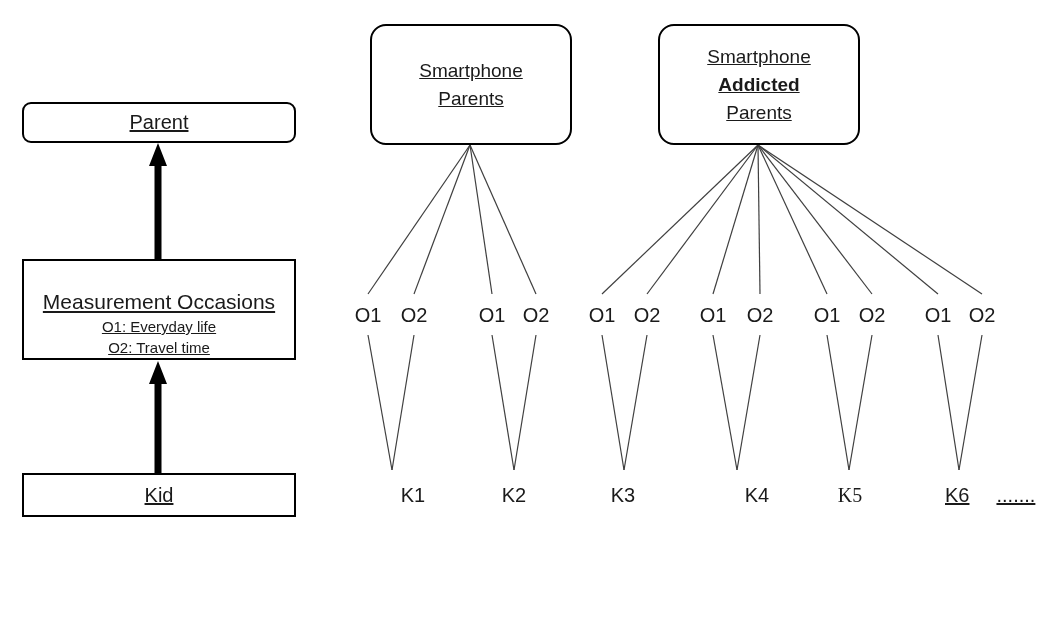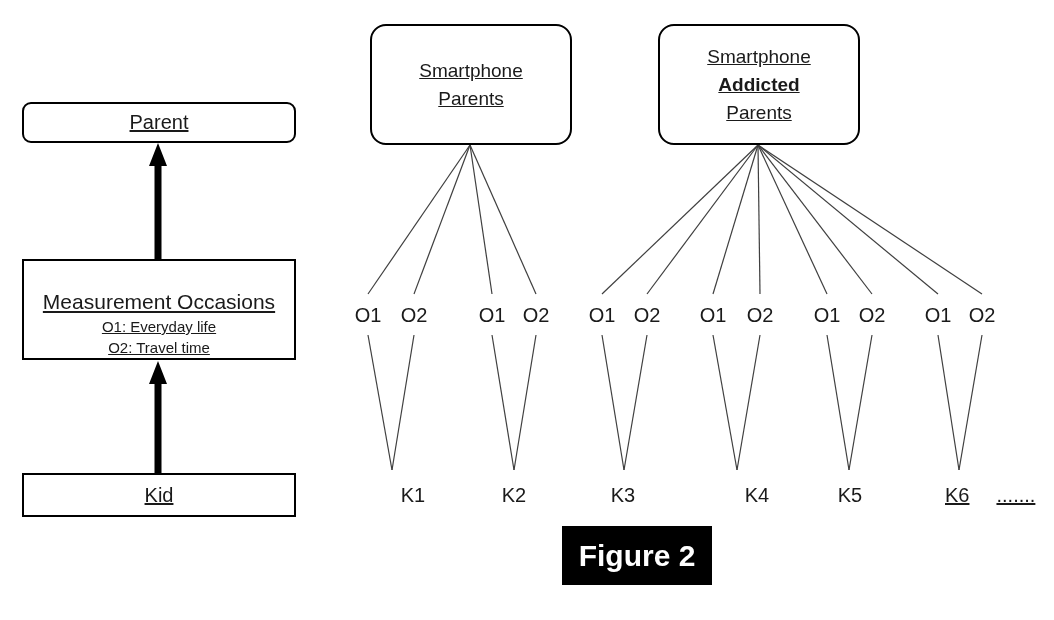--- a/index.html
+++ b/index.html
@@ -132,23 +132,20 @@
   <span class="olabel" style="left:760px;">O2</span>
   <span class="olabel" style="left:827px;">O1</span>
   <span class="olabel" style="left:872px;">O2</span>
   <span class="olabel" style="left:938px;">O1</span>
   <span class="olabel" style="left:982px;">O2</span>
 
   <span class="klabel" style="left:413px;">K1</span>
   <span class="klabel" style="left:514px;">K2</span>
   <span class="klabel" style="left:623px;">K3</span>
   <span class="klabel" style="left:737px;margin-left:20px;">K4</span>
-  <span class="klabel" style="left:850px;">K5</span>
+  <span class="klabel" style="left:850px;font-family:Liberation Serif, serif;">K5</span>
   <div id="k6-row">
     <span>K6</span>
     <span>.......</span>
   </div>
 
-  <div id="figure-caption">
-    <span>Figure 2</span>
-  </div>
 
 </div>
 
 </body></html>

